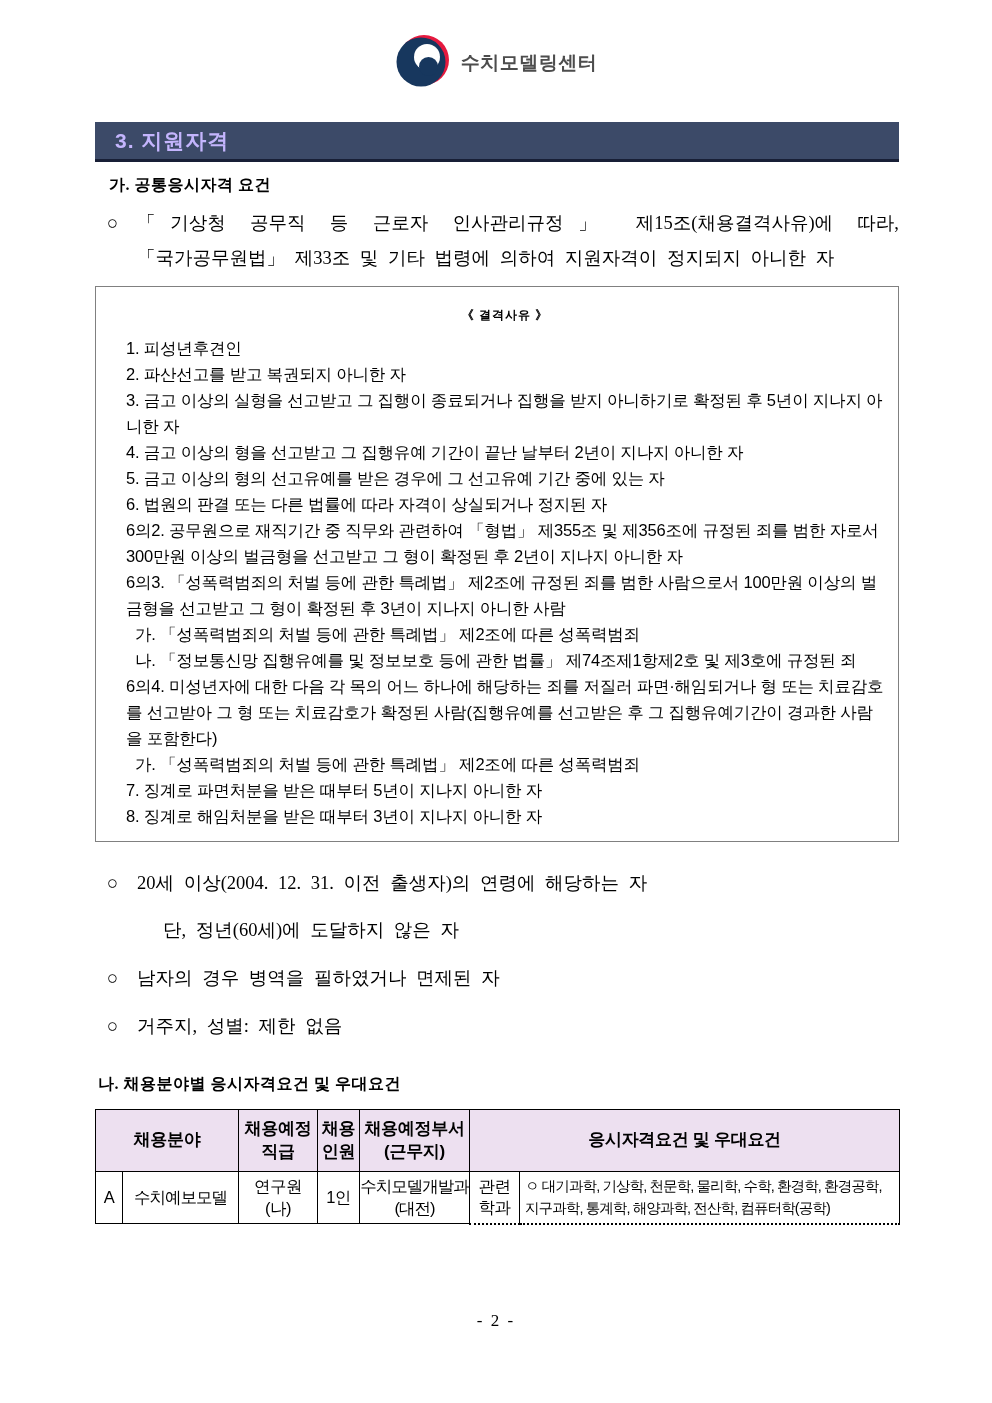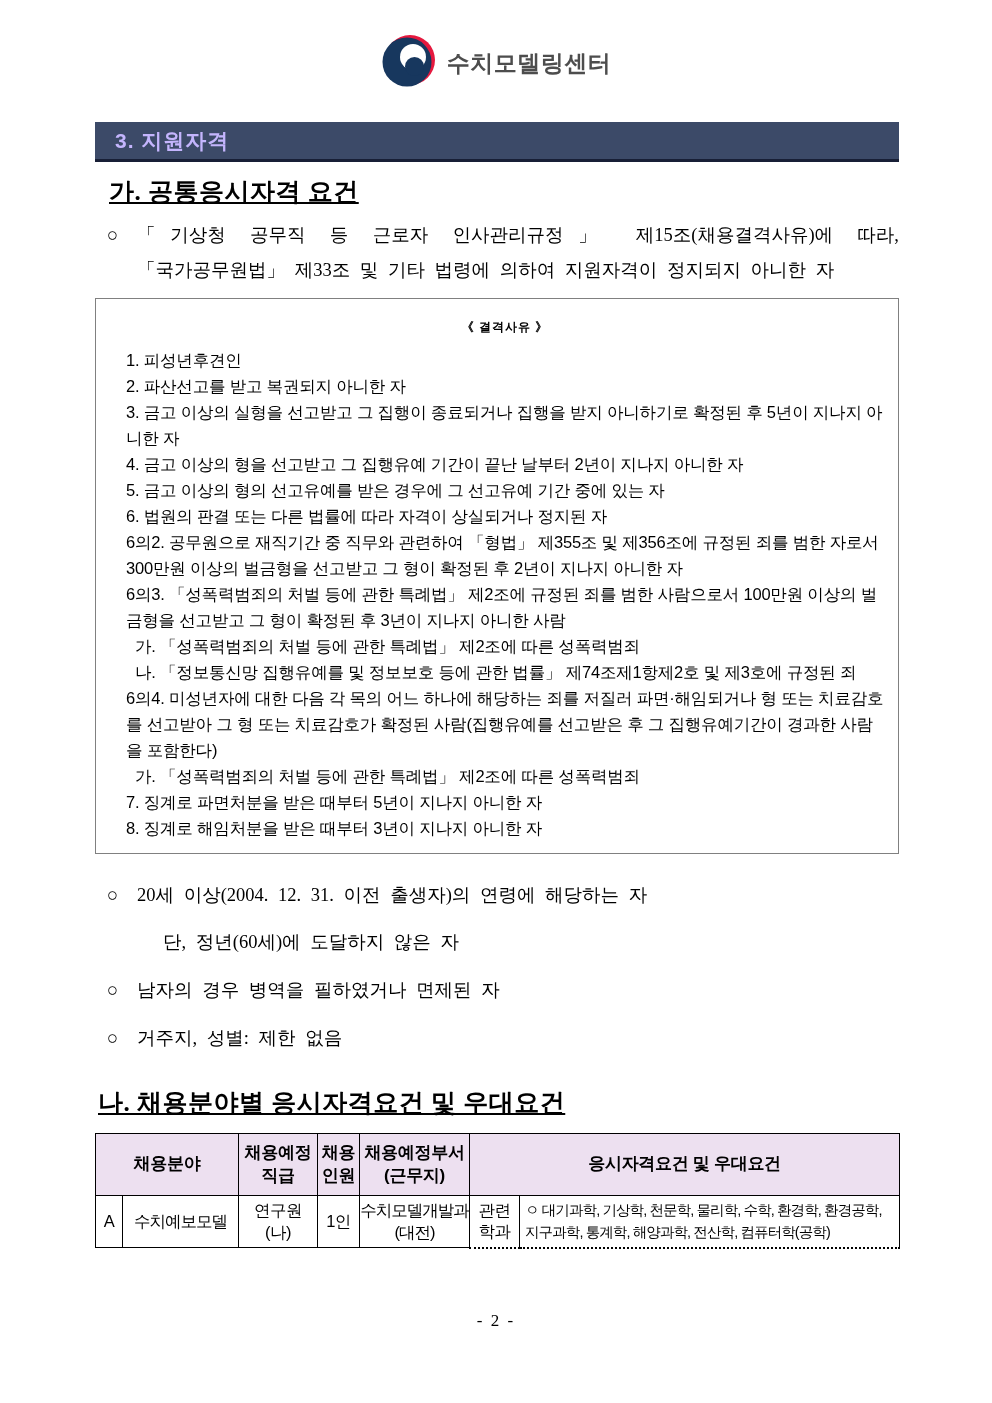--- a/index.html
+++ b/index.html
@@ -11,35 +11,35 @@
   }
   .content { margin: 0 95px; width: 804px; }
 
   
   .logo-row {
     padding-top: 34px; display: flex; justify-content: center;
     align-items: center; gap: 12px;
   }
   .logo-text {
     font-family: "Liberation Sans", sans-serif;
-    font-size: 23px; font-weight: 600; color: #4d4d4d; letter-spacing: 0.5px;
+    font-size: 19px; font-weight: 600; color: #4d4d4d; letter-spacing: 0.5px;
   }
 
   
   .title-bar {
     margin-top: 30px; height: 40px; background: #3C4A68;
     border-bottom: 3px solid #181f36;
     color: #c4b5fd; font-family: "Liberation Sans", sans-serif;
     font-weight: bold; font-size: 21px; line-height: 38px;
     padding-left: 20px; letter-spacing: 1px;
   }
 
   
   .heading {
-    font-size: 25px; font-weight: bold; letter-spacing: 0.5px; text-decoration: underline;
+    font-size: 16px; font-weight: bold; letter-spacing: 0.5px;
   }
   .heading-ga { margin: 13px 0 0 14px; }
   .heading-na { margin: 30px 0 0 3px; }
 
   
   .bullet { display: flex; font-size: 18.5px; line-height: 35px; }
   .bullet .marker { width: 30px; flex: 0 0 30px; }
   .bullet .txt { flex: 1; word-spacing: 5px; }
   .bullet-first { margin: 10px 0 0 12px; }
   .bullet-first .b-line1 { display: block; text-align: justify; text-align-last: justify; }

